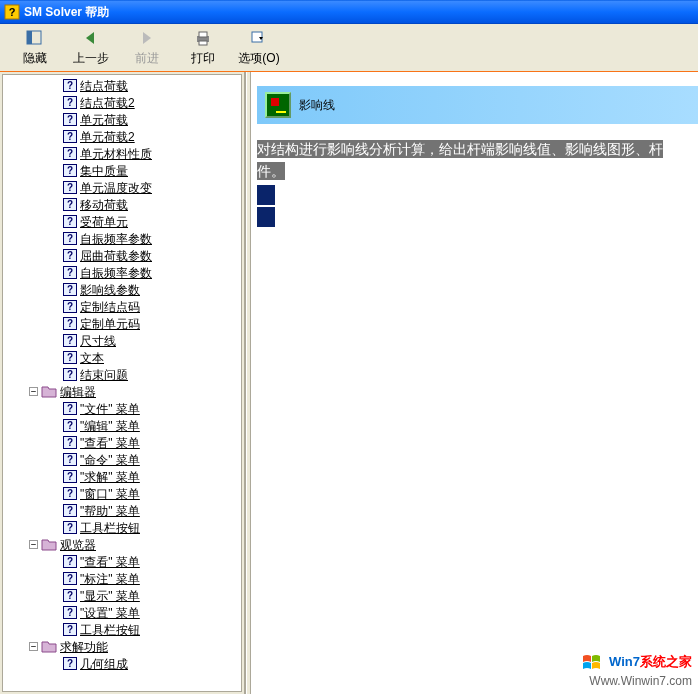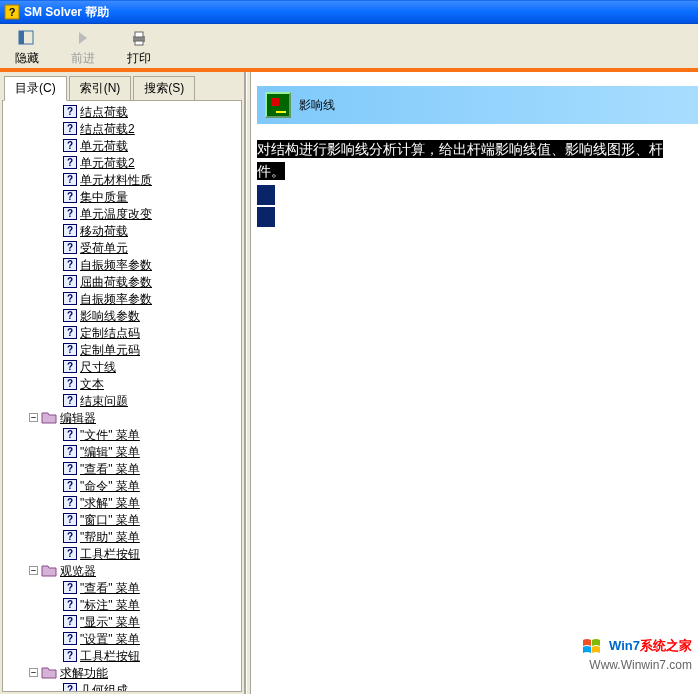--- a/index.html
+++ b/index.html
@@ -1,19 +1,19 @@
 <!DOCTYPE html>
 <html><head>
 <meta charset="utf-8">
 <style>
 * { box-sizing: border-box; margin: 0; padding: 0; }
 body { font-family: "SimSun", "宋体", sans-serif; font-size: 12px; background: #ece9d8; width: 698px; height: 694px; overflow: hidden; position: relative; }
 .titlebar { background: linear-gradient(to bottom, #0058e0 0%, #3a8aff 5%, #0a6cff 50%, #0054e3 95%, #003db0 100%); height: 24px; display: flex; align-items: center; padding-left: 4px; color: #fff; font-size: 12px; font-weight: bold; }
 .titlebar .icon { width: 16px; height: 16px; margin-right: 4px; display: inline-flex; align-items: center; justify-content: center;}
-.toolbar { background: #ece9d8; border-bottom: 4px solid #f97316; padding: 2px 0; display: flex; gap: 2px; height: 48px; }
+.toolbar { background: #ece9d8; border-bottom: 1px solid #f97316; padding: 2px 8px; display: flex; gap: 2px; height: 48px; }
 .tool-btn { display: flex; flex-direction: column; align-items: center; justify-content: center; width: 54px; height: 42px; border: 1px solid transparent; cursor: default; font-size: 12px; color: #000; }
 .tool-btn.disabled { color: #999; }
 .tool-btn .t-icon { width: 20px; height: 20px; margin-bottom: 2px; display: flex; align-items: center; justify-content: center; }
 .main { display: flex; height: calc(100% - 72px); }
 .sidebar { width: 246px; background: #ece9d8; border-right: 2px solid #aca899; display: flex; flex-direction: column; padding: 2px; }
 .tabs { display: flex; padding: 2px 2px 0 2px; }
 .tab { padding: 3px 10px; font-size: 12px; border: 1px solid #aca899; border-bottom: none; background: #ece9d8; margin-right: 2px; cursor: default; }
 .tab.active { background: #fff; border-bottom: 1px solid #fff; margin-bottom: -1px; z-index: 2; position: relative;}
 .tree-container { flex: 1; background: #fff; border: 1px solid #aca899; overflow: auto; padding: 2px; }
 .tree { font-size: 12px; line-height: 16px; }
@@ -21,23 +21,23 @@
 .tree-node .expand { width: 9px; height: 9px; border: 1px solid #999; display: inline-flex; align-items: center; justify-content: center; font-size: 9px; line-height: 7px; margin-right: 3px; background: #fff; cursor: default; font-family: monospace;}
 .tree-node .node-icon { width: 16px; height: 13px; display: inline-flex; align-items: center; justify-content: center; margin-right: 3px; font-size: 11px;}
 .tree-node .label { cursor: default; text-decoration: underline; }
 .content { flex: 1; background: #fff; padding: 14px 0 0 6px; overflow: hidden; position: relative; }
 .content-header { background: #87cefa; background: linear-gradient(to right,#7ec9fa,#a8ddff); padding: 6px 8px; display: flex; align-items: center; margin-bottom: 14px; }
 .content-header .sq { width: 26px; height: 26px; margin-right: 8px; background: #006600; border: 2px outset #9e9; display: inline-block; position: relative;}
 .content-header .sq::after{content:''; position:absolute; left:4px; top:4px; width:8px; height:8px; background:#d00; }
 .content-header .sq::before{content:''; position:absolute; right:3px; bottom:3px; width:10px; height:2px; background:#ff0; }
 .content-header h1 { font-size: 12px; font-weight: normal; }
 .content-body { font-size: 14px; line-height: 1.6; }
-.hl { background: #000000; color: #fff; display: inline; padding: 1px 0;}
+.hl { background: #737373; color: #fff; display: inline; padding: 1px 0;}
 .hl-block { background: #0a246a; color: #fff; width: 18px; height: 20px; margin: 2px 0; }
-.watermark { position: absolute; right: 6px; bottom: 22px; text-align: right; font-size: 13px; }
+.watermark { position: absolute; right: 6px; bottom: 6px; text-align: right; font-size: 13px; }
 .watermark .line1 { font-weight: bold; }
 .watermark .w7 { color: #0066cc; }
 .watermark .zh { color: #ff0000; }
 .watermark .line2 { color: #666; font-size: 12px;}
 .wm-logo{display:inline-block; width:22px; height:22px; vertical-align:middle; margin-right:2px;}
 .book-icon{ color:#8b4b8b; }
 .q-icon{ width:14px; height:13px; border:1px solid #006; background:#e8f0ff; display:inline-flex;align-items:center;justify-content:center; font-size:10px; color:#006; font-weight:bold; margin-right:3px;}
 .splitter{ width:5px; background:#ece9d8; border-left:1px solid #fff; border-right:1px solid #aca899; cursor:col-resize;}
 </style>
 </head>
@@ -56,47 +56,59 @@
 <div class="toolbar">
   <div class="tool-btn">
     <span class="t-icon">
         <svg width="18" height="16">
           <rect x="1" y="1" width="14" height="13" fill="none" stroke="#3a6ea5"></rect>
           <rect x="1" y="1" width="5" height="13" fill="#3a6ea5"></rect>
         </svg>
       </span>
     <span>隐藏</span>
   </div>
+  <div class="tool-btn">
+    <span class="t-icon">
+        <svg width="18" height="16">
+          <path d="M12 2 L4 8 L12 14 Z" fill="#3a8a3a"></path>
+        </svg>
+      </span>
+    <span>上一步</span>
+  </div>
   <div class="tool-btn disabled">
     <span class="t-icon">
         <svg width="18" height="16">
           <path d="M5 2 L13 8 L5 14 Z" fill="#bbb"></path>
         </svg>
       </span>
     <span>前进</span>
   </div>
   <div class="tool-btn">
     <span class="t-icon">
         <svg width="18" height="16">
           <rect x="3" y="6" width="12" height="6" fill="#888"></rect>
           <rect x="5" y="2" width="8" height="5" fill="#fff" stroke="#666"></rect>
           <rect x="5" y="11" width="8" height="4" fill="#fff" stroke="#666"></rect>
         </svg>
       </span>
     <span>打印</span>
   </div>
+  <div class="tool-btn">
+    <span class="t-icon">
+        <svg width="18" height="16">
+          <rect x="2" y="2" width="10" height="10" fill="#fff" stroke="#3a6ea5"></rect>
+          <path d="M9 7 L13 7 L11 10 Z" fill="#000"></path>
+        </svg>
+      </span>
+    <span>选项(O)</span>
+  </div>
 </div>
 
 <div class="main">
   <div class="sidebar">
-    <div class="tabs">
-      <div class="tab active">目录(C)</div>
-      <div class="tab">索引(N)</div>
-      <div class="tab">搜索(S)</div>
-    </div>
     <div class="tree-container">
       <div class="tree" id="tree">
           <div class="tree-node" style="padding-left: 58px;">
             <span class="q-icon">?</span>
             <span class="label">结点荷载</span>
           </div>
           <div class="tree-node" style="padding-left: 58px;">
             <span class="q-icon">?</span>
             <span class="label">结点荷载2</span>
           </div>

